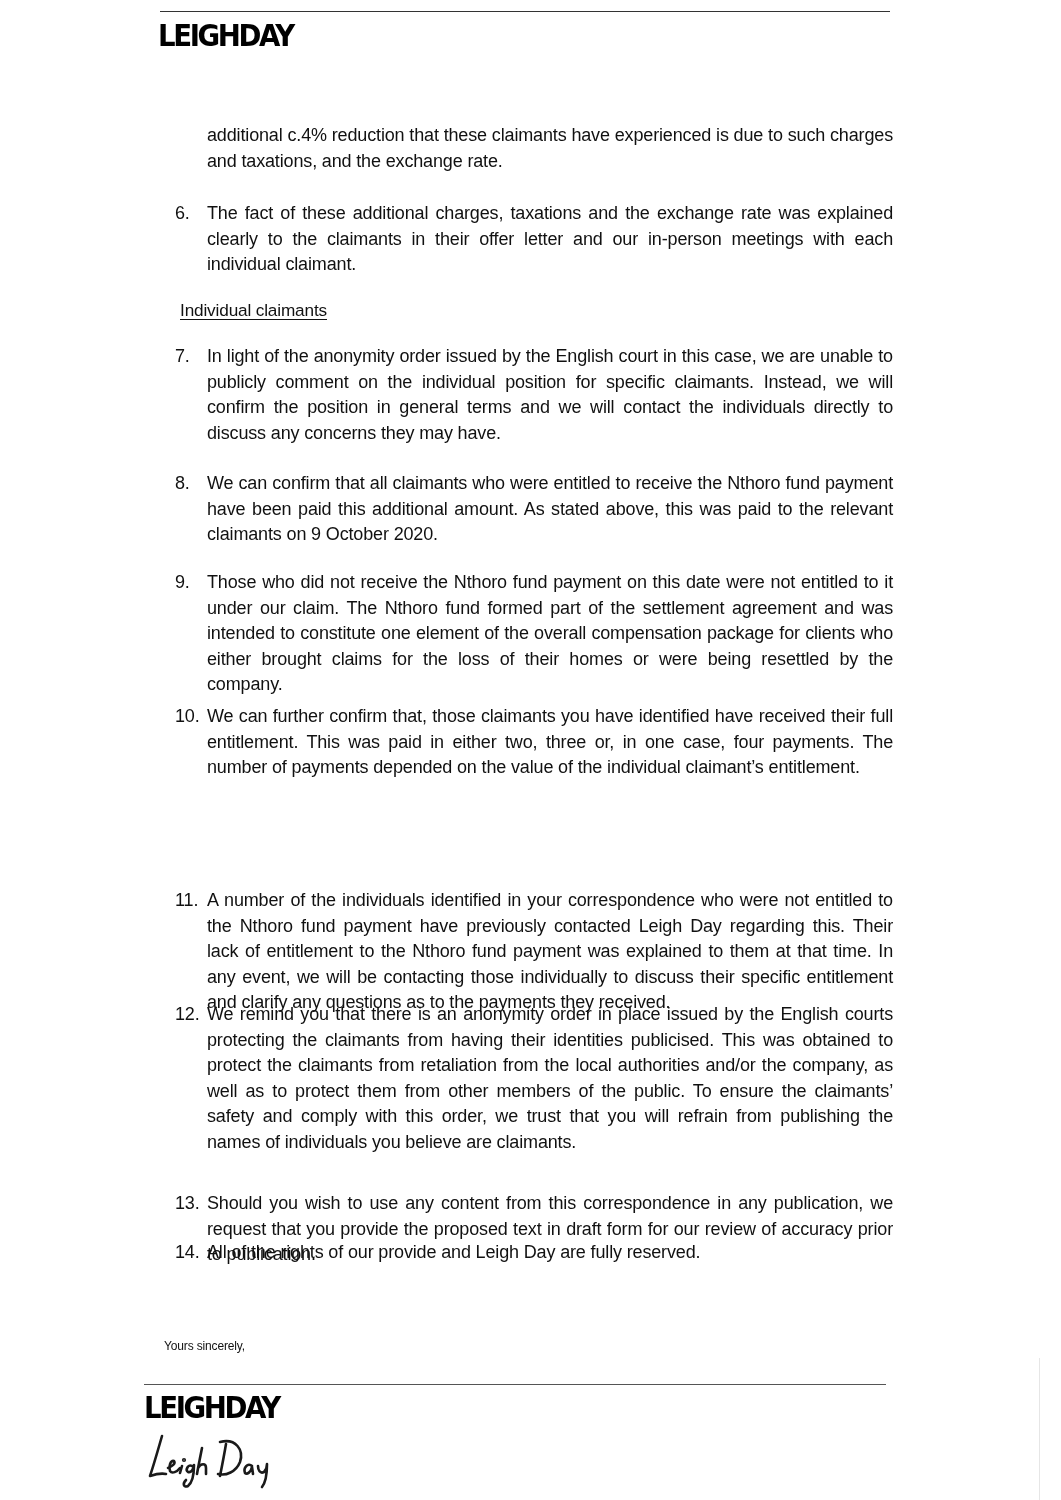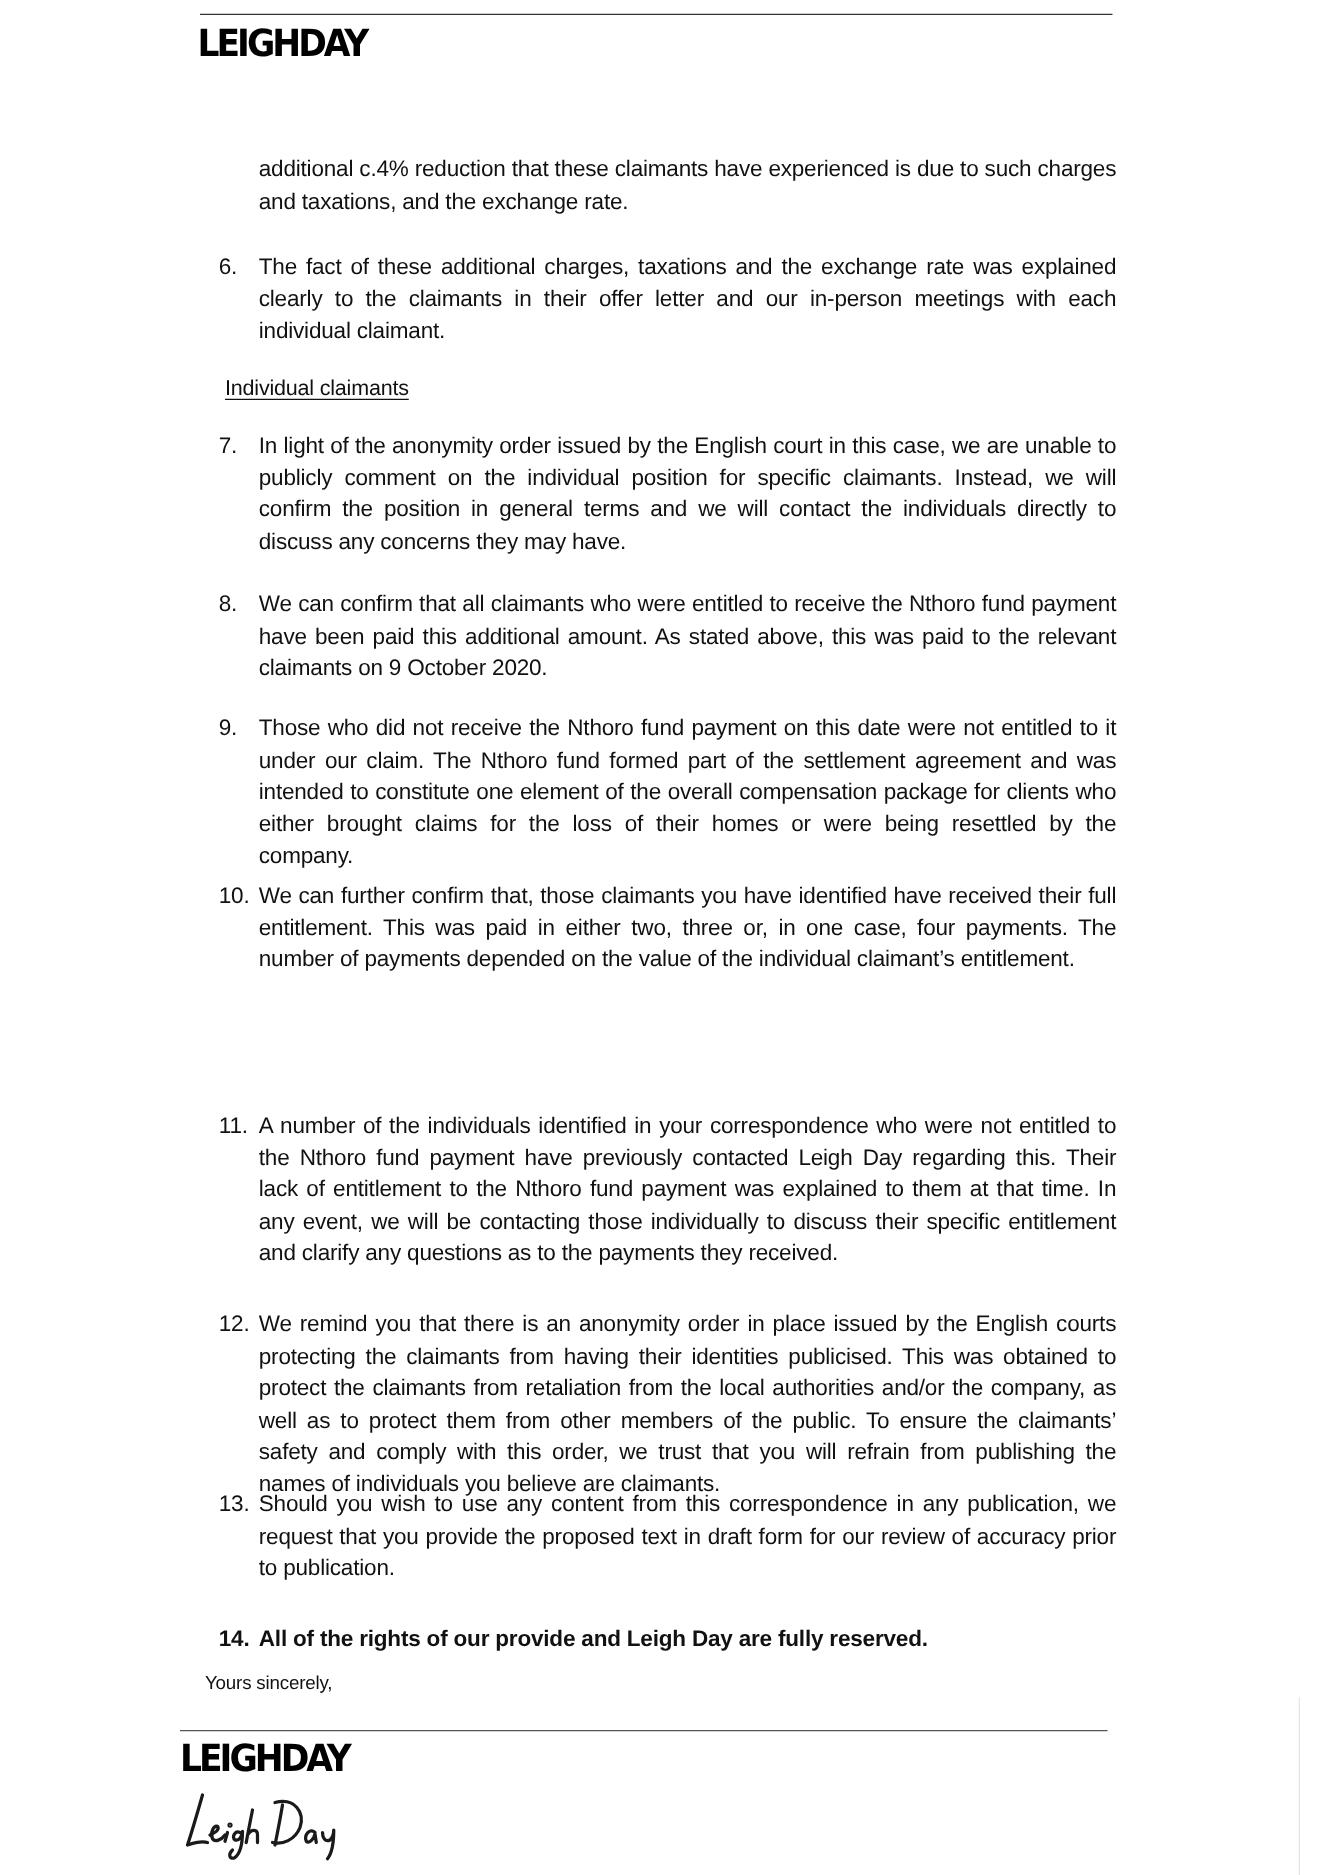--- a/index.html
+++ b/index.html
@@ -18,21 +18,21 @@
     .content { position: absolute; left: 0; top: 0; width: 1061px; }
     .para {
       position: absolute; left: 207px; width: 686px;
       font-size: 18px; line-height: 25.6px; text-align: justify; letter-spacing: -0.15px;
     }
     .para .num { position: absolute; left: -32px; top: 0; }
     .heading {
       position: absolute; left: 180px; font-size: 17.2px; line-height: 25.6px;
       text-decoration: underline; text-underline-offset: 3px; letter-spacing: -0.15px;
     }
-    .closing { position: absolute; left: 164px; top: 1334px; font-size: 15px; line-height: 25.6px; letter-spacing: -0.15px; }
+    .closing { position: absolute; left: 164px; top: 1334px; font-size: 12px; line-height: 25.6px; letter-spacing: -0.15px; }
     .bottom-rule { position: absolute; left: 144px; top: 1384px; width: 742px; height: 0; border-top: 1.5px solid #555555; }
     .signature { position: absolute; left: 144px; top: 1430px; width: 170px; height: 60px; }
     .edge-line { position: absolute; left: 1039px; top: 1358px; width: 1px; height: 142px; background: #e6e6e6; }
   </style>
 </head>
 <body>
 
 <div class="top-rule"></div>
 <div class="logo logo-top">LEIGHDAY</div>
 
@@ -64,31 +64,31 @@
   <div class="para" style="top:704px;">
     <span class="num" style="left:-32px;">10.</span>
     <span>We can further confirm that, those claimants you have identified have received their full entitlement. This was paid in either two, three or, in one case, four payments. The number of payments depended on the value of the individual claimant’s entitlement.</span>
   </div>
 
   <div class="para" style="top:888px;">
     <span class="num">11.</span>
     <span>A number of the individuals identified in your correspondence who were not entitled to the Nthoro fund payment have previously contacted Leigh Day regarding this. Their lack of entitlement to the Nthoro fund payment was explained to them at that time. In any event, we will be contacting those individually to discuss their specific entitlement and clarify any questions as to the payments they received.</span>
   </div>
 
-  <div class="para" style="top:1047px;">
+  <div class="para" style="top:1002px;">
     <span class="num">12.</span>
     <span>We remind you that there is an anonymity order in place issued by the English courts protecting the claimants from having their identities publicised. This was obtained to protect the claimants from retaliation from the local authorities and/or the company, as well as to protect them from other members of the public. To ensure the claimants’ safety and comply with this order, we trust that you will refrain from publishing the names of individuals you believe are claimants.</span>
   </div>
 
   <div class="para" style="top:1191px;">
     <span class="num">13.</span>
     <span>Should you wish to use any content from this correspondence in any publication, we request that you provide the proposed text in draft form for our review of accuracy prior to publication.</span>
   </div>
 
-  <div class="para" style="top:1299px;font-weight:bold;">
+  <div class="para" style="top:1240px;">
     <span class="num">14.</span>
     <span>All of the rights of our provide and Leigh Day are fully reserved.</span>
   </div>
 
   <div class="closing">Yours sincerely,</div>
 </div>
 
 <div class="bottom-rule"></div>
 <div class="logo logo-bottom">LEIGHDAY</div>
 

